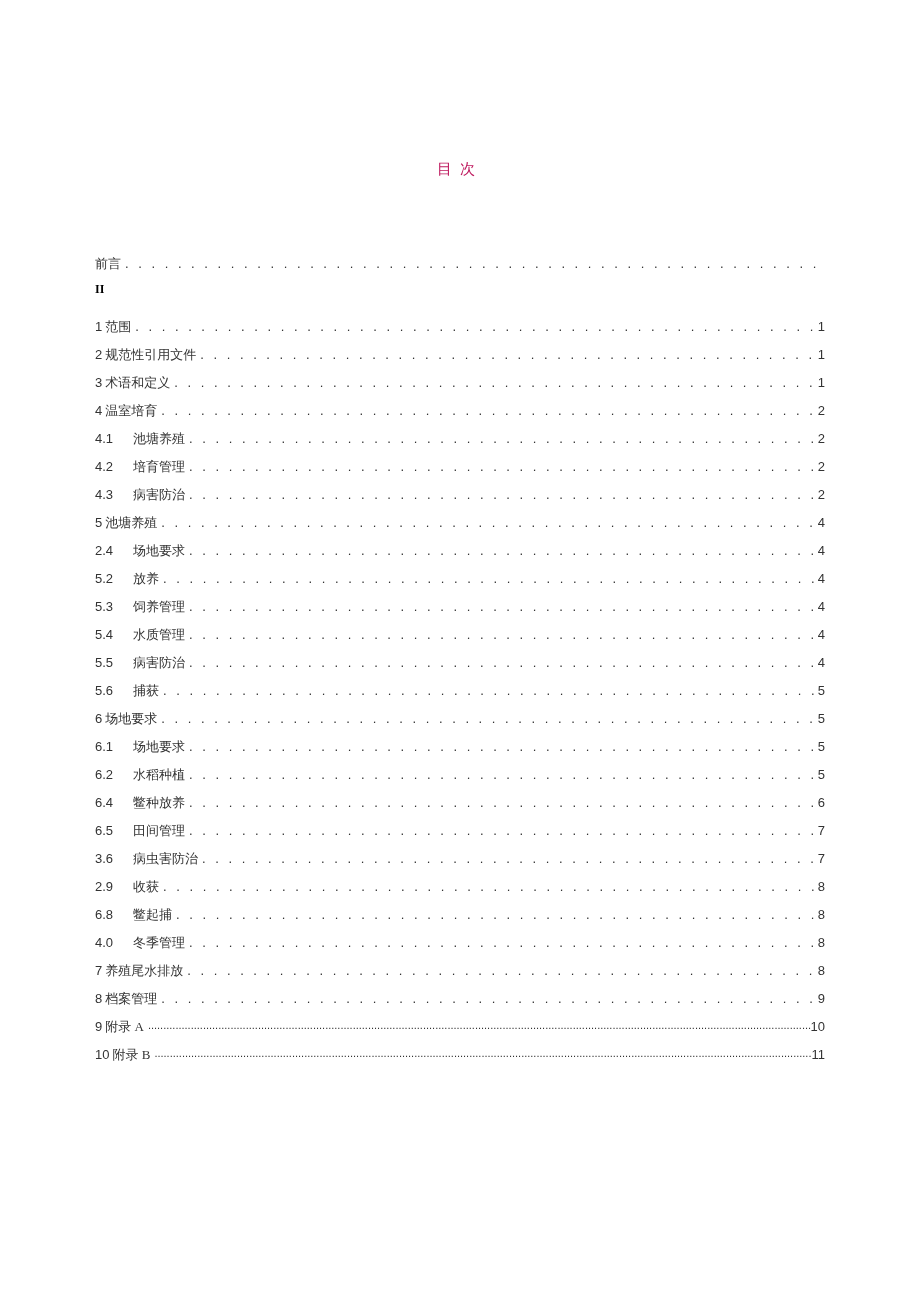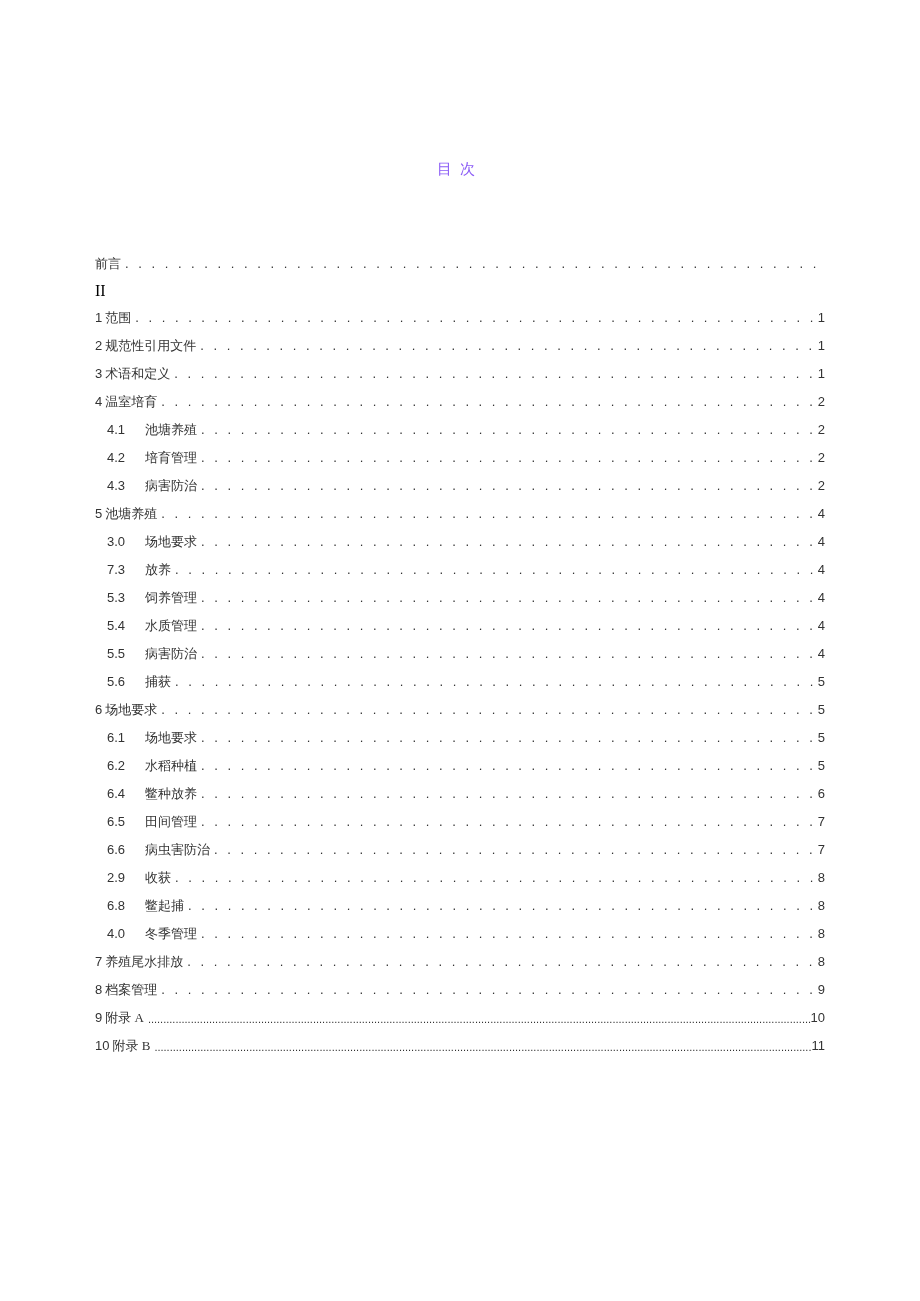--- a/index.html
+++ b/index.html
@@ -15,37 +15,36 @@
       position: relative;
     }
     .page {
       padding: 160px 95px 0 95px;
     }
     .title {
       text-align: center;
       font-size: 15px;
       letter-spacing: 8px;
       margin-bottom: 75px;
-      color: #8b5cf6;
+      color: #be185d;
     }
     .toc-entry {
       display: flex;
-      align-items: flex-end;
+      align-items: flex-start;
       font-size: 13px;
       color: #333;
       line-height: 1.5;
       margin-bottom: 8.5px;
       white-space: nowrap;
     }
     .toc-entry.level-1 {
       padding-left: 0;
     }
     .toc-entry.level-2 {
       padding-left: 0;
-      margin-left: 12px;
     }
     .entry-num {
       font-family: Arial, sans-serif;
       margin-right: 3px;
     }
     .entry-sub-num {
       font-family: Arial, sans-serif;
       width: 38px;
       display: inline-block;
     }
@@ -64,22 +63,23 @@
       letter-spacing: 0;
       font-size: 11px;
     }
     .page-num {
       flex-shrink: 0;
       font-family: Arial, sans-serif;
       font-size: 13px;
     }
     .preface-continuation {
       font-family: "Times New Roman", serif;
-      font-size: 16px;
-      margin-bottom: 8px;
+      font-size: 12px;
+      margin-bottom: 20px;
+      font-weight: bold;
     }
   </style>
 </head>
 <body>
 
 <div class="page">
   <div class="title">目次</div>
 
   <div id="toc-container">
       <div class="toc-entry level-1">
@@ -129,27 +129,27 @@
         <span class="dots">. . . . . . . . . . . . . . . . . . . . . . . . . . . . . . . . . . . . . . . . . . . . . . . . . . . . . . . . . . . . . . . . . . . . . . . . . . . . . . . . . . . . . . . . . . . . . . . . . . . . . . . . . . . . . . . . . . . . . . . .</span>
         <span class="page-num">2</span>
       </div>
       <div class="toc-entry level-1">
         <span class="entry-num">5</span>
         <span class="entry-label"> 池塘养殖</span>
         <span class="dots">. . . . . . . . . . . . . . . . . . . . . . . . . . . . . . . . . . . . . . . . . . . . . . . . . . . . . . . . . . . . . . . . . . . . . . . . . . . . . . . . . . . . . . . . . . . . . . . . . . . . . . . . . . . . . . . . . . . . . . . .</span>
         <span class="page-num">4</span>
       </div>
       <div class="toc-entry level-2">
-        <span class="entry-sub-num">3.0</span>
+        <span class="entry-sub-num">2.4</span>
         <span class="entry-label">场地要求</span>
         <span class="dots">. . . . . . . . . . . . . . . . . . . . . . . . . . . . . . . . . . . . . . . . . . . . . . . . . . . . . . . . . . . . . . . . . . . . . . . . . . . . . . . . . . . . . . . . . . . . . . . . . . . . . . . . . . . . . . . . . . . . . . . .</span>
         <span class="page-num">4</span>
       </div>
       <div class="toc-entry level-2">
-        <span class="entry-sub-num">7.3</span>
+        <span class="entry-sub-num">5.2</span>
         <span class="entry-label">放养</span>
         <span class="dots">. . . . . . . . . . . . . . . . . . . . . . . . . . . . . . . . . . . . . . . . . . . . . . . . . . . . . . . . . . . . . . . . . . . . . . . . . . . . . . . . . . . . . . . . . . . . . . . . . . . . . . . . . . . . . . . . . . . . . . . .</span>
         <span class="page-num">4</span>
       </div>
       <div class="toc-entry level-2">
         <span class="entry-sub-num">5.3</span>
         <span class="entry-label">饲养管理</span>
         <span class="dots">. . . . . . . . . . . . . . . . . . . . . . . . . . . . . . . . . . . . . . . . . . . . . . . . . . . . . . . . . . . . . . . . . . . . . . . . . . . . . . . . . . . . . . . . . . . . . . . . . . . . . . . . . . . . . . . . . . . . . . . .</span>
         <span class="page-num">4</span>
       </div>
@@ -195,21 +195,21 @@
         <span class="dots">. . . . . . . . . . . . . . . . . . . . . . . . . . . . . . . . . . . . . . . . . . . . . . . . . . . . . . . . . . . . . . . . . . . . . . . . . . . . . . . . . . . . . . . . . . . . . . . . . . . . . . . . . . . . . . . . . . . . . . . .</span>
         <span class="page-num">6</span>
       </div>
       <div class="toc-entry level-2">
         <span class="entry-sub-num">6.5</span>
         <span class="entry-label">田间管理</span>
         <span class="dots">. . . . . . . . . . . . . . . . . . . . . . . . . . . . . . . . . . . . . . . . . . . . . . . . . . . . . . . . . . . . . . . . . . . . . . . . . . . . . . . . . . . . . . . . . . . . . . . . . . . . . . . . . . . . . . . . . . . . . . . .</span>
         <span class="page-num">7</span>
       </div>
       <div class="toc-entry level-2">
-        <span class="entry-sub-num">6.6</span>
+        <span class="entry-sub-num">3.6</span>
         <span class="entry-label">病虫害防治</span>
         <span class="dots">. . . . . . . . . . . . . . . . . . . . . . . . . . . . . . . . . . . . . . . . . . . . . . . . . . . . . . . . . . . . . . . . . . . . . . . . . . . . . . . . . . . . . . . . . . . . . . . . . . . . . . . . . . . . . . . . . . . . . . . .</span>
         <span class="page-num">7</span>
       </div>
       <div class="toc-entry level-2">
         <span class="entry-sub-num">2.9</span>
         <span class="entry-label">收获</span>
         <span class="dots">. . . . . . . . . . . . . . . . . . . . . . . . . . . . . . . . . . . . . . . . . . . . . . . . . . . . . . . . . . . . . . . . . . . . . . . . . . . . . . . . . . . . . . . . . . . . . . . . . . . . . . . . . . . . . . . . . . . . . . . .</span>
         <span class="page-num">8</span>
       </div>

